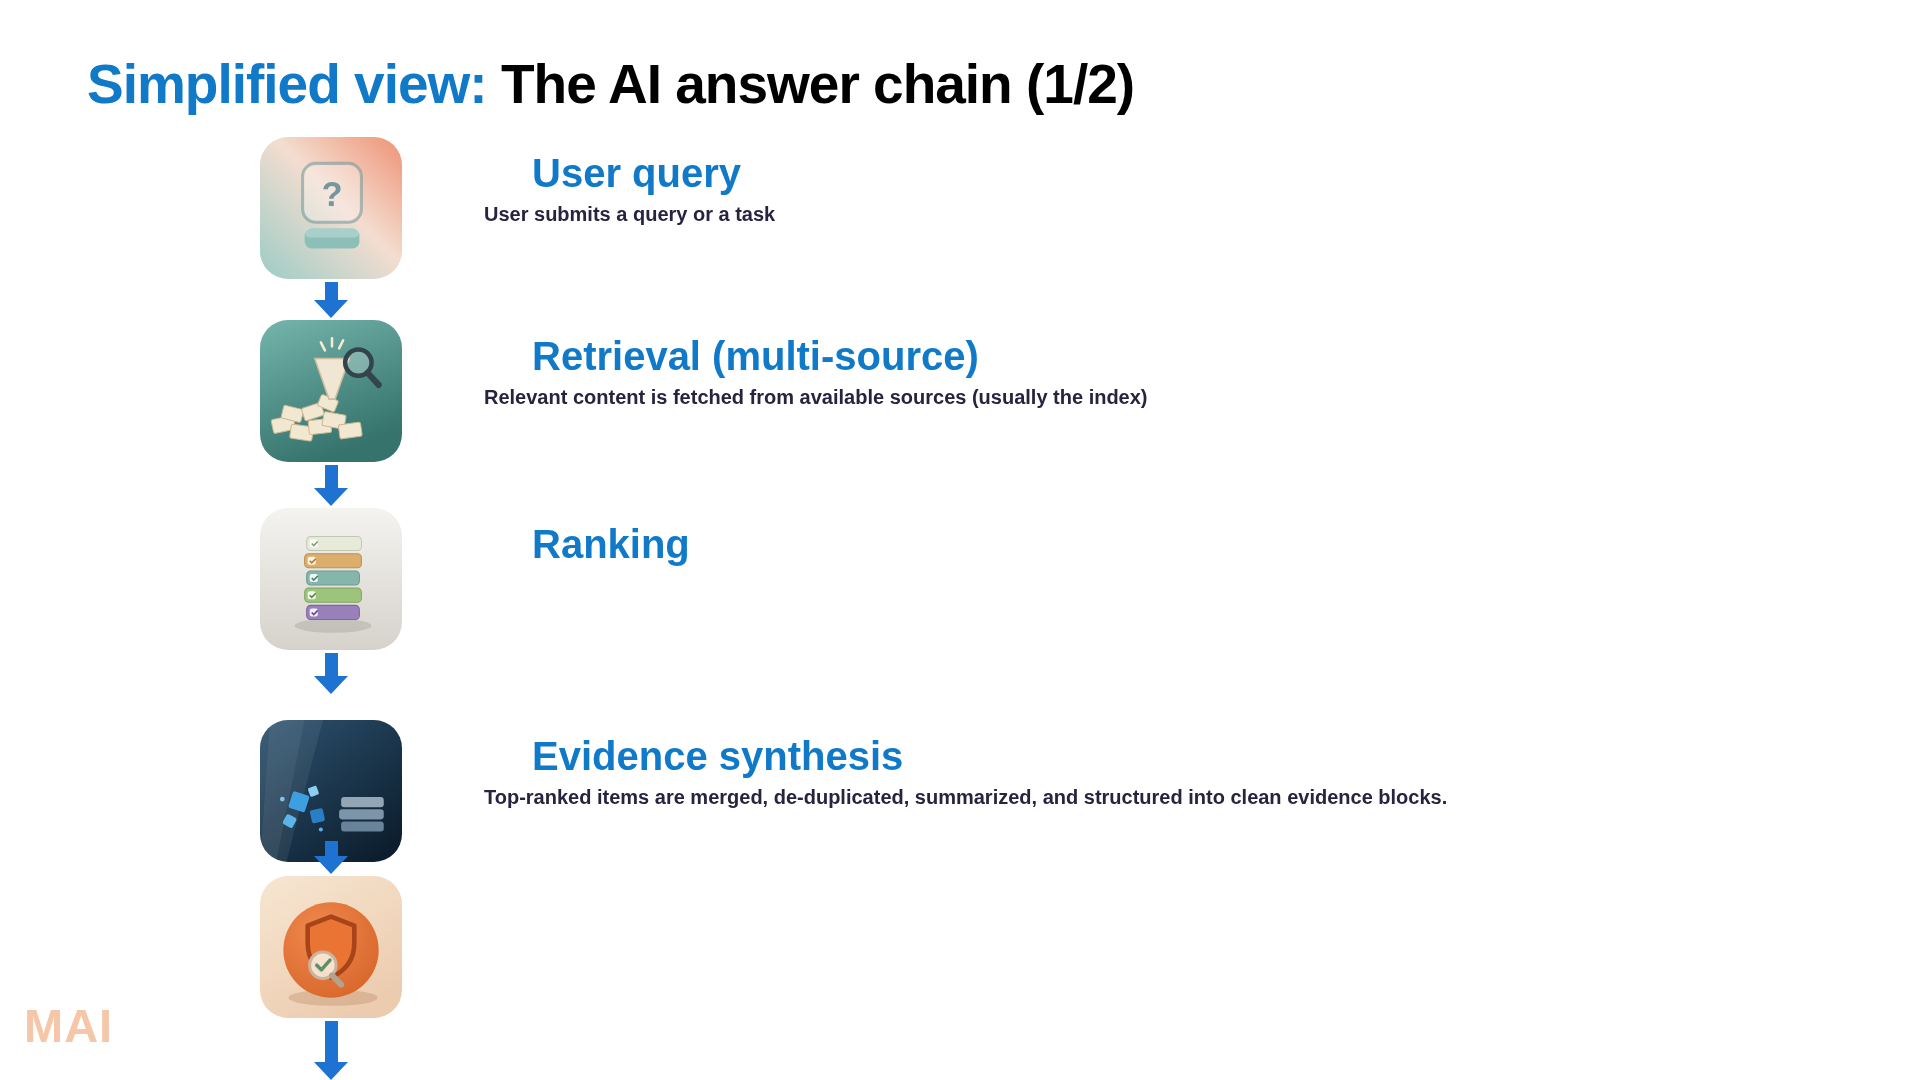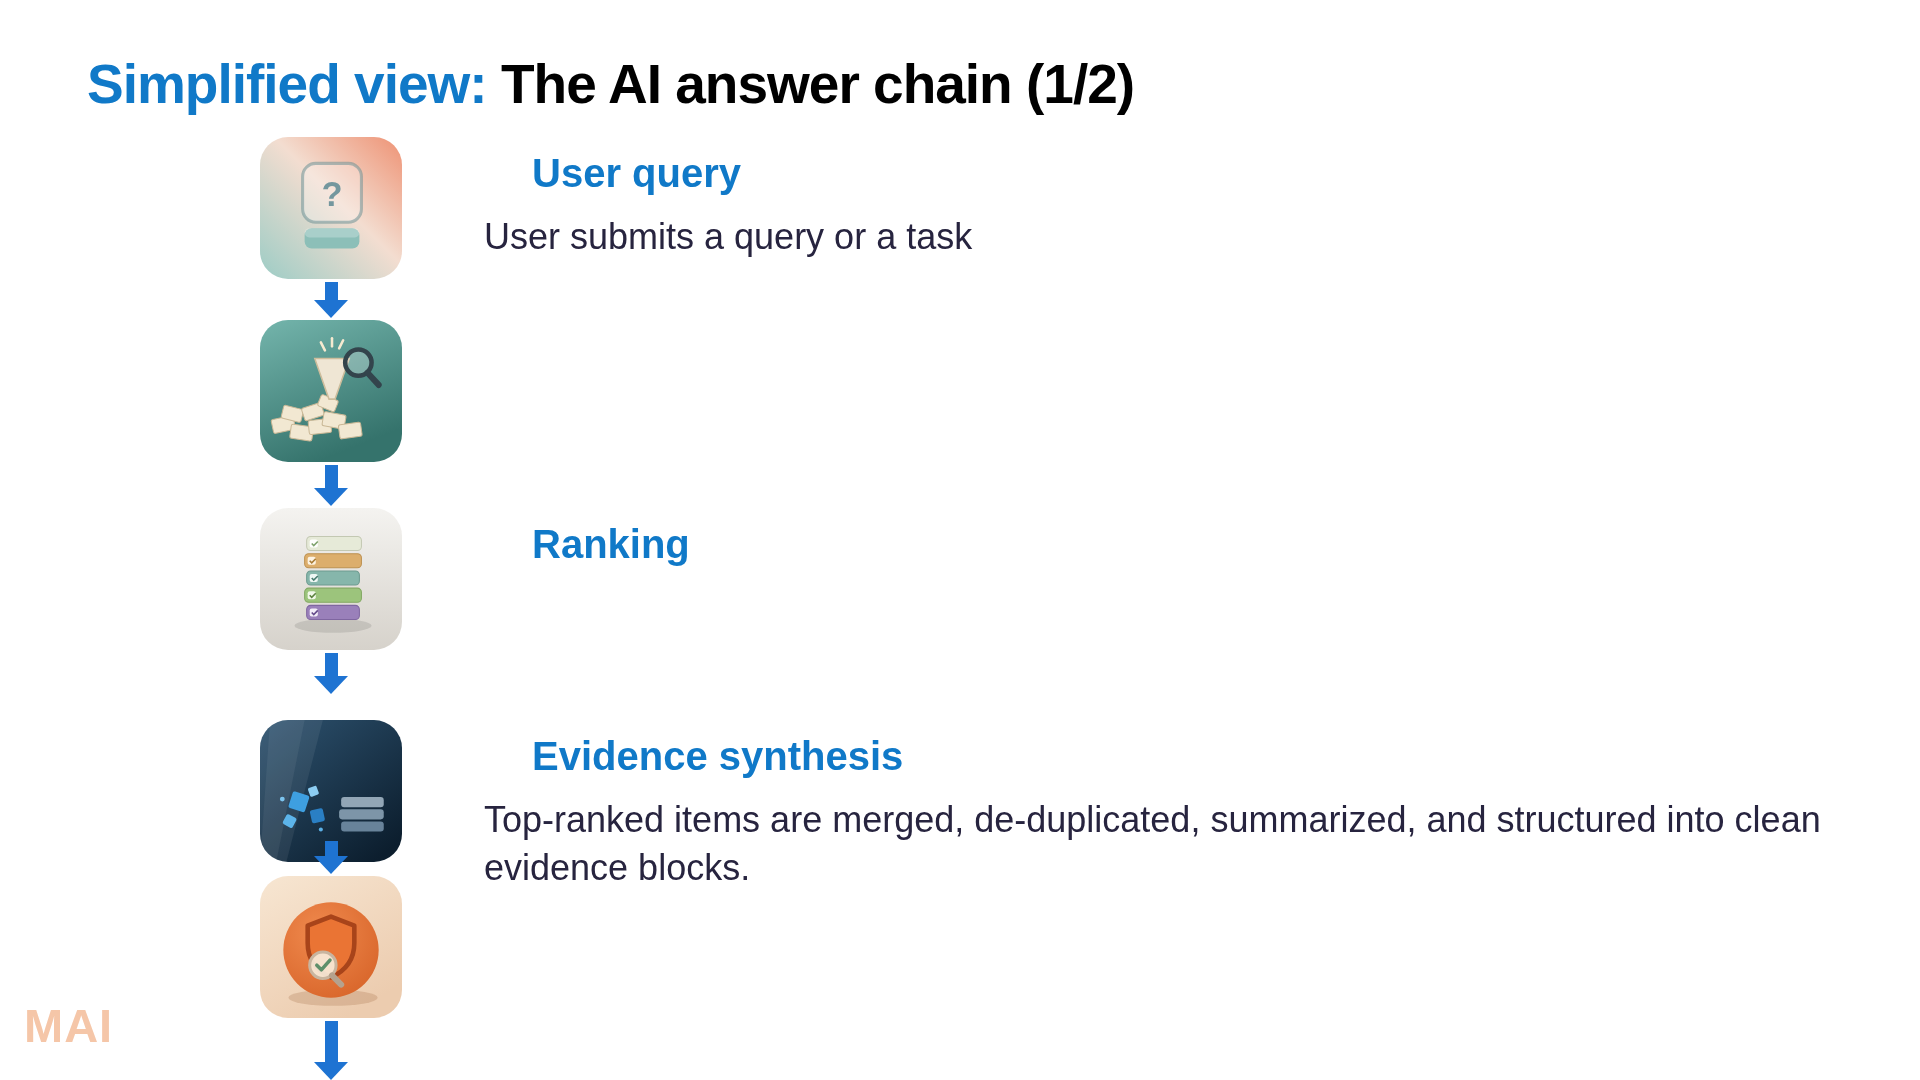--- a/index.html
+++ b/index.html
@@ -14,21 +14,21 @@
   .slide{position:relative;width:1920px;height:1080px;background:#ffffff;overflow:hidden;}
 
   .title{position:absolute;left:76px;top:52px;font-size:55px;font-weight:800;letter-spacing:-1px;color:#000;white-space:nowrap;margin-left:11px;}
   .title .hl{color:var(--accent-blue);}
 
   .step{position:absolute;left:260px;display:flex;align-items:flex-start;}
   .step-icon{width:142px;height:142px;border-radius:28px;overflow:hidden;flex:none;}
   .step-icon svg{display:block;width:100%;height:100%;}
   .step-text{margin-left:82px;padding-top:12px;max-width:1420px;}
   .step-title{font-size:40px;font-weight:700;color:var(--accent-blue);line-height:1.2;margin-left:48px;}
-  .step-desc{font-size:36px;font-weight:400;color:var(--body-text);line-height:1.32;margin-top:16px;}
+  .step-desc{font-size:20px;font-weight:700;color:var(--body-text);line-height:1.32;margin-top:4px;}
 
   .step-1{top:137px;}
   .step-2{top:320px;}
   .step-3{top:508px;}
   .step-4{top:720px;justify-content:center;}
   .step-5{top:876px;}
   .step-4 .step-text{max-width:1370px;}
   .step-5 .step-text{max-width:1240px;}
 
   .flow-arrow{position:absolute;left:314px;width:34px;display:flex;flex-direction:column;align-items:center;}
@@ -102,20 +102,24 @@
         <polygon points="54,38 88,38 74,78 68,78" fill="#efe6d4" stroke="#cdbd9c" stroke-width="1.5"></polygon>
         <g stroke="#f6ead0" stroke-width="2.5" stroke-linecap="round">
           <line x1="64" y1="30" x2="60" y2="22"></line>
           <line x1="78" y1="28" x2="82" y2="20"></line>
           <line x1="71" y1="26" x2="71" y2="18"></line>
         </g>
         <circle cx="97" cy="42" r="13" fill="rgba(255,255,255,0.28)" stroke="#33444c" stroke-width="4.5"></circle>
         <line x1="106" y1="52" x2="117" y2="64" stroke="#33444c" stroke-width="6" stroke-linecap="round"></line>
       </svg>
     </div>
+    <div class="step-text">
+      <div class="step-title">Retrieval (multi-source)</div>
+      <div class="step-desc">Relevant content is fetched from available sources (usually the index)</div>
+    </div>
   </div>
 
   <div class="flow-arrow arrow-2">
       <div class="stem"></div>
       <div class="head"></div>
     </div>
 
   <div class="step step-3">
     <div class="step-icon">
       <svg viewBox="0 0 140 140" xmlns="http://www.w3.org/2000/svg">

